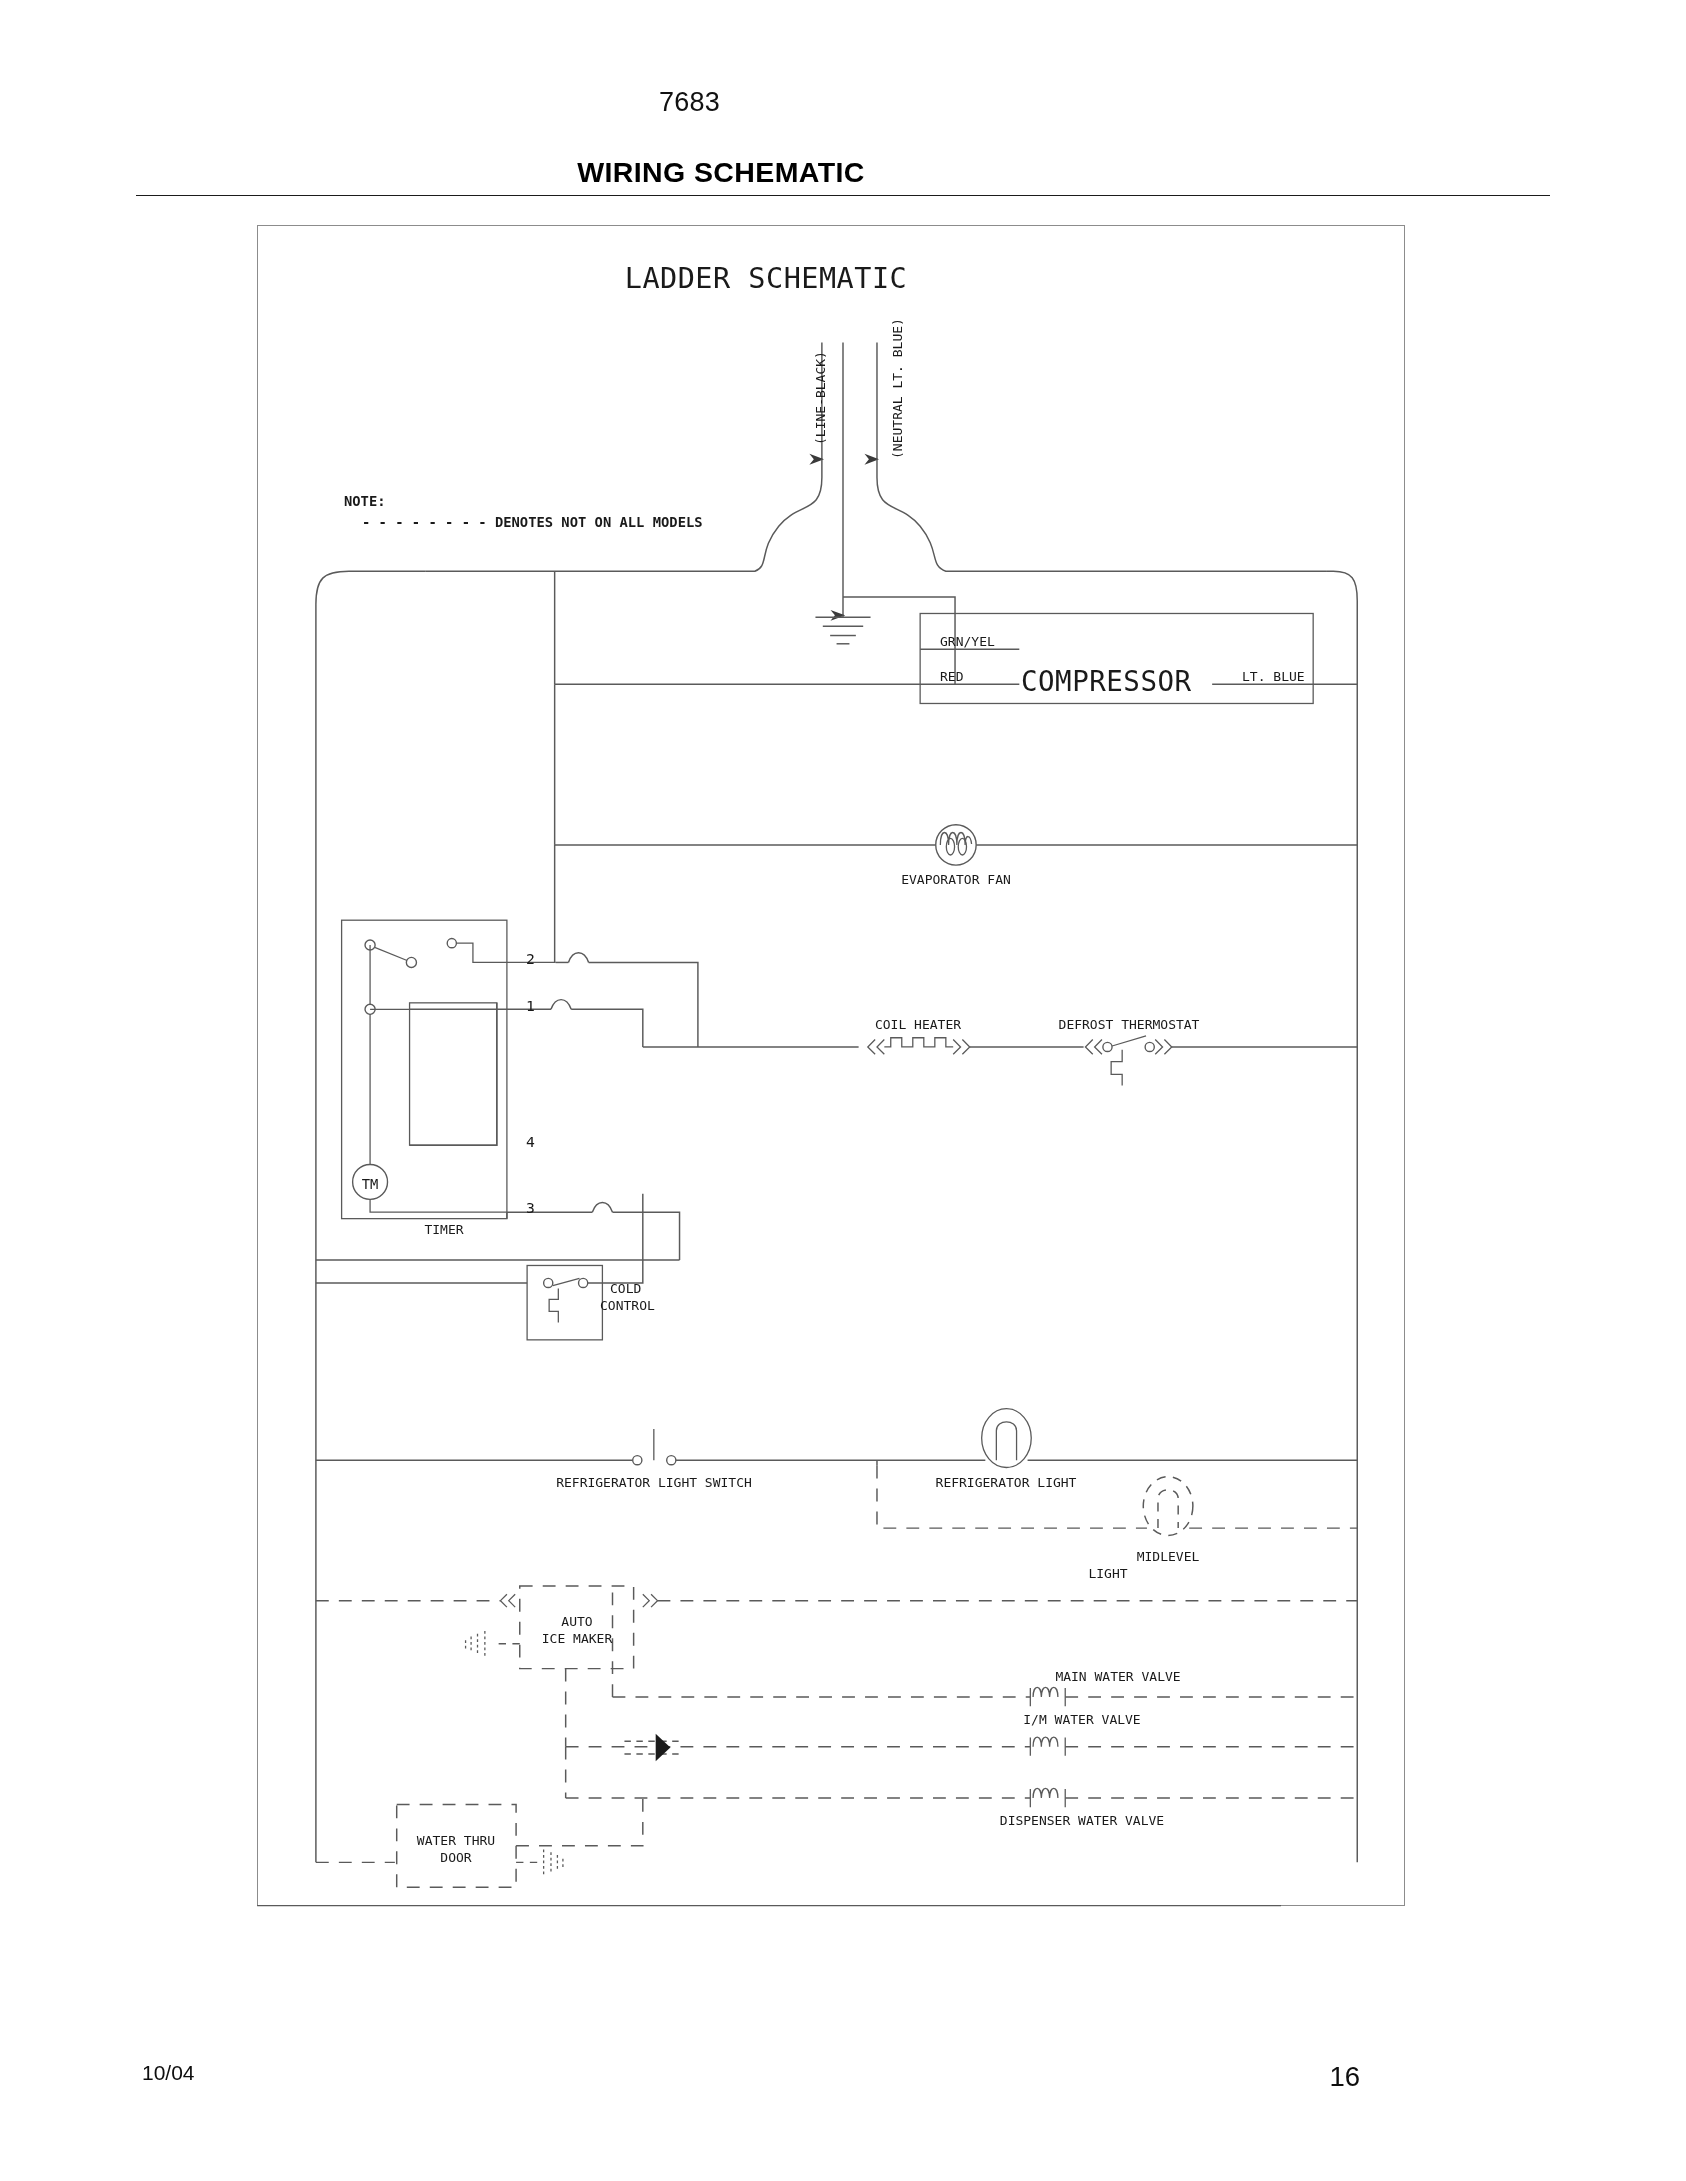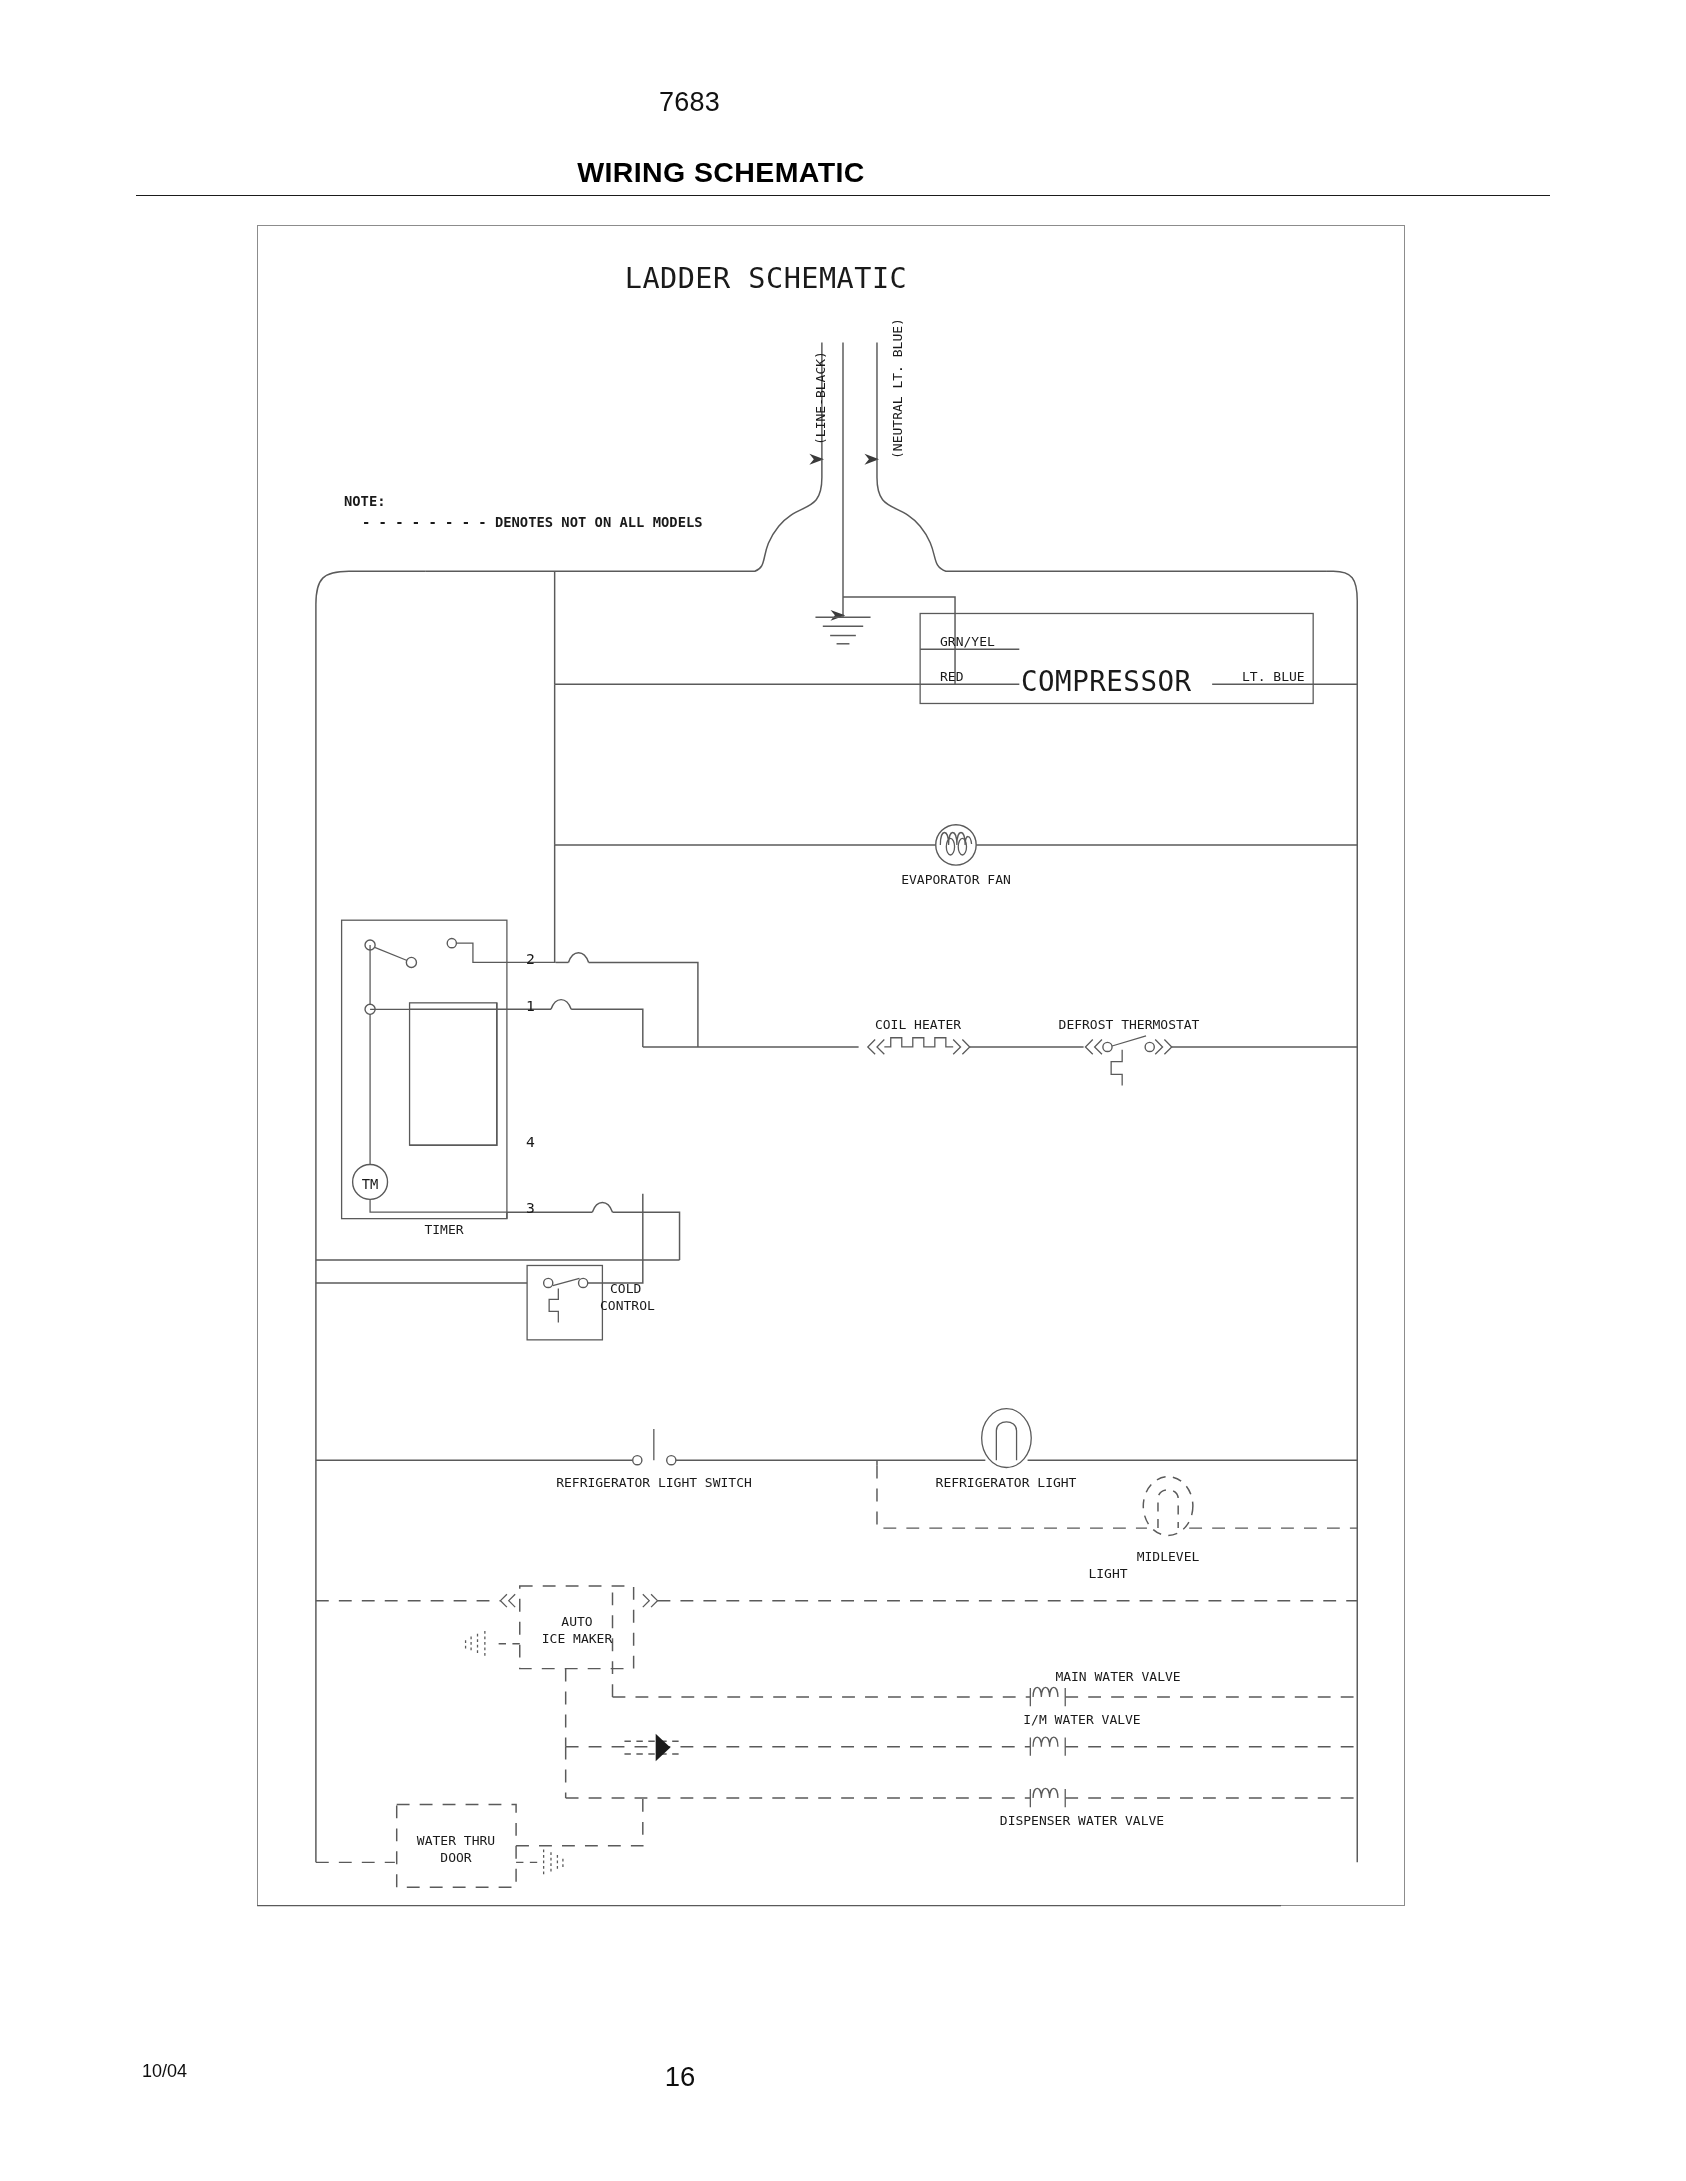--- a/index.html
+++ b/index.html
@@ -47,29 +47,29 @@
     top: 195px;
     width: 1414px;
     height: 0;
     border-top: 1.8px solid #1b1b1b;
   }
   
   .footer-date {
     position: absolute;
     left: 142px;
     top: 2061px;
-    font-size: 18px;
+    font-size: 21px;
     color: #0e0e0e;
   }
   .footer-page {
     position: absolute;
     left: 0;
     top: 2061px;
     width: 1360px;
-    text-align: center;
+    text-align: right;
     font-size: 27.5px;
     color: #0e0e0e;
   }
   
   .frame {
     position: absolute;
     left: 257px;
     top: 225px;
     width: 1148px;
     height: 1681px;

